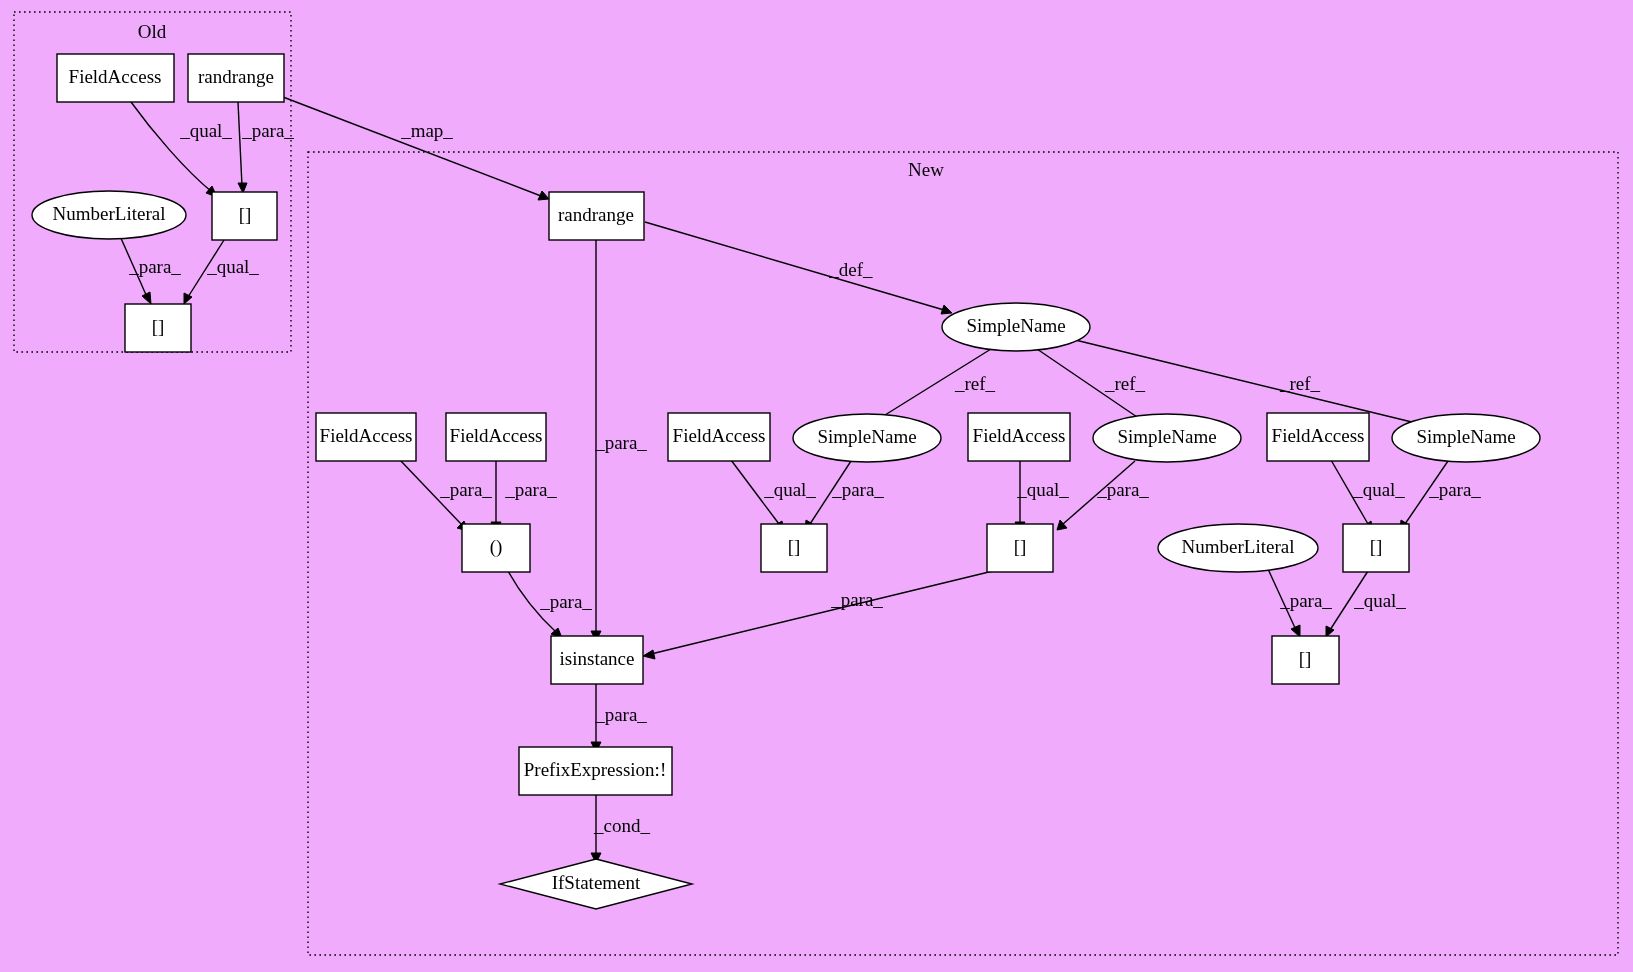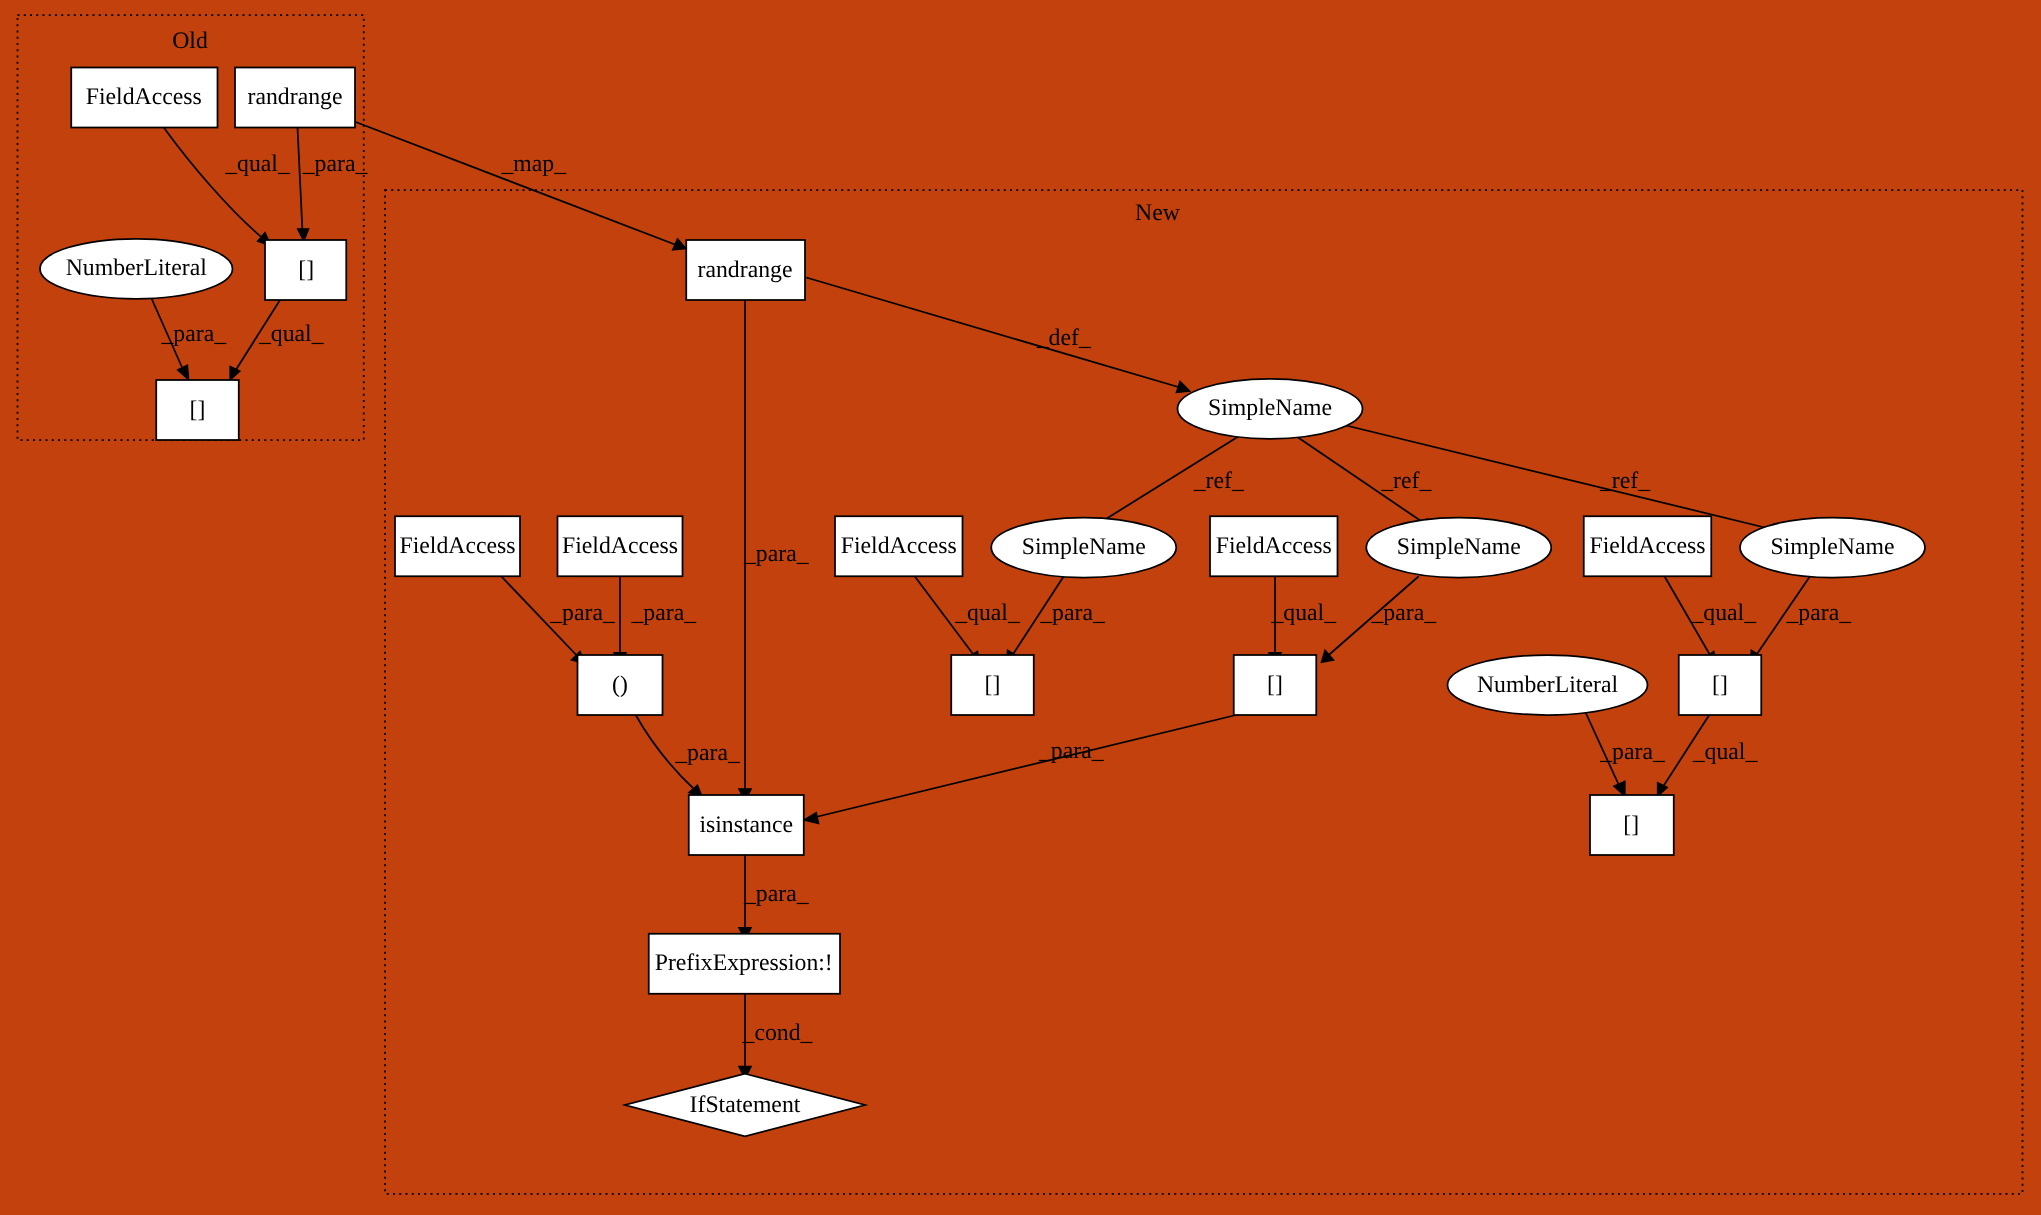--- a/index.html
+++ b/index.html
@@ -4,21 +4,21 @@
 <style>
   html, body {
     margin: 0;
     padding: 0;
     background: #ffffff;
   }
   #canvas-wrap {
     position: relative;
     width: 1633px;
     height: 972px;
-    background: #c2410c;
+    background: #f0abfc;
     font-family: "Liberation Serif", "DejaVu Serif", serif;
   }
   svg#graph {
     display: block;
     width: 1633px;
     height: 972px;
   }
   .node-shape {
     fill: #ffffff;
     stroke: #000000;

